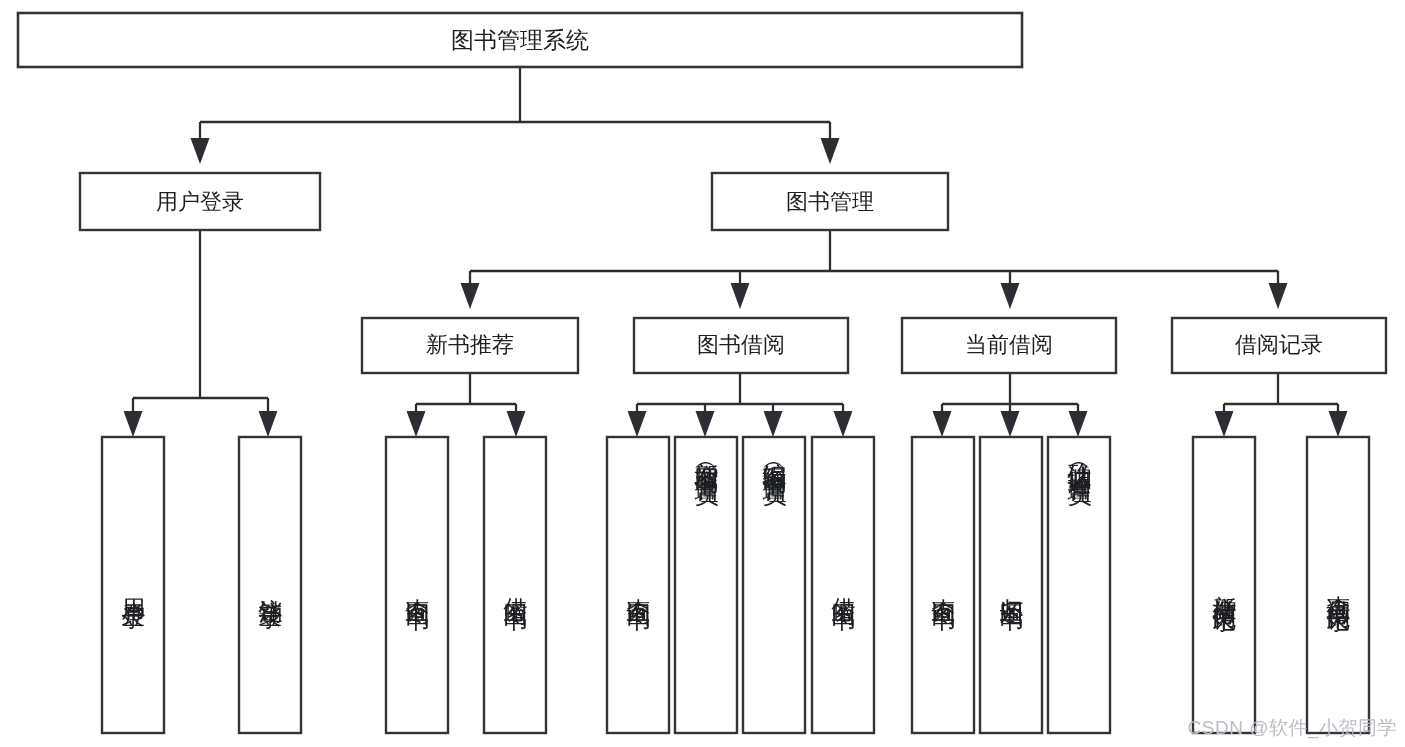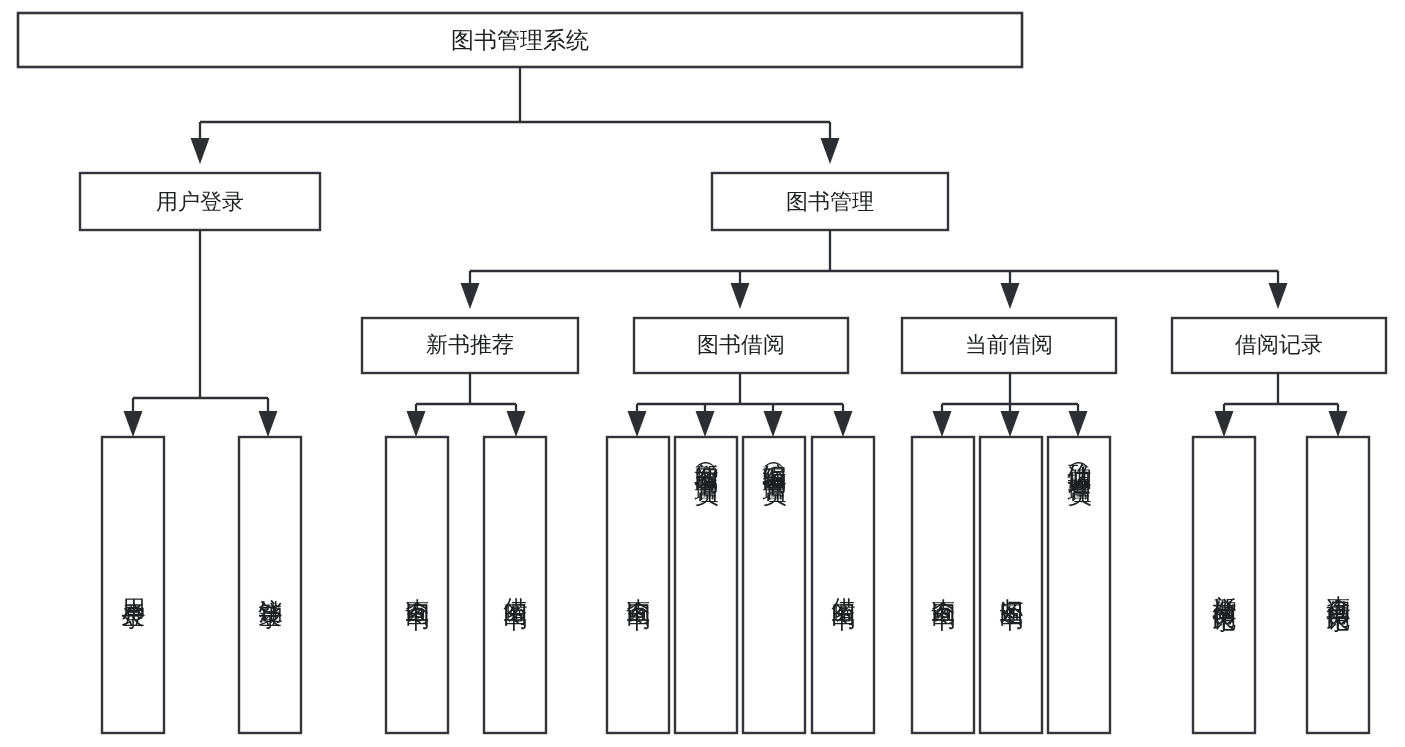--- a/index.html
+++ b/index.html
@@ -249,14 +249,15 @@
     <span class="leaf-label" style="padding-top:6px;">确认归还（管理员）</span>
   </div>
 
   <div class="leaf-label-wrap" style="left:1193px; top:437px; width:62px; height:296px;">
     <span class="leaf-label">新增借阅记录</span>
   </div>
   <div class="leaf-label-wrap" style="left:1307px; top:437px; width:62px; height:296px;">
     <span class="leaf-label">查询借阅记录</span>
   </div>
 
+  <div class="watermark">CSDN @软件_小贺同学</div>
 
 </div>
 
 </body></html>

